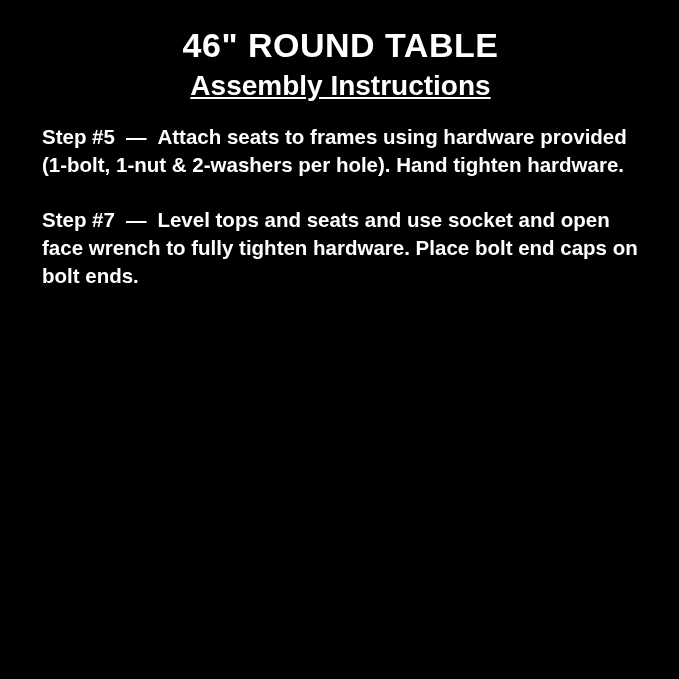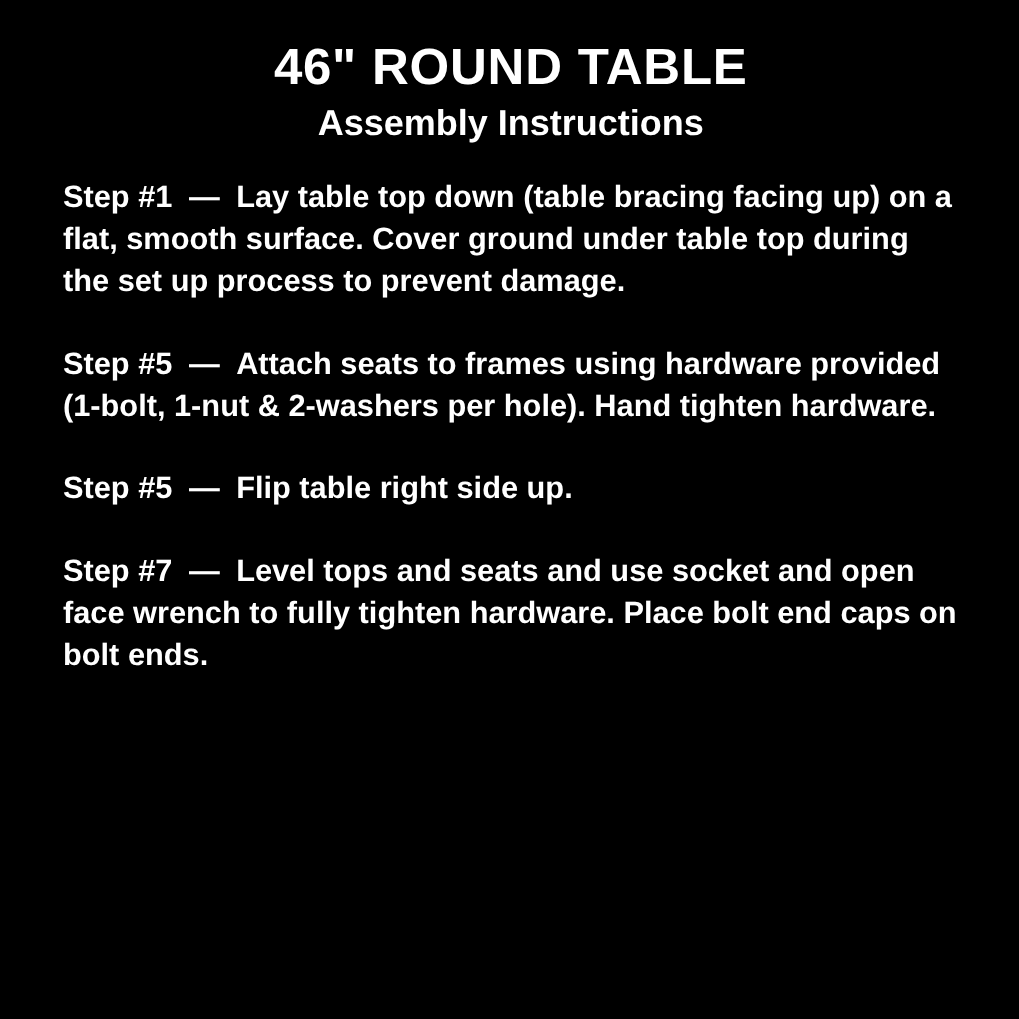--- a/index.html
+++ b/index.html
@@ -23,23 +23,24 @@
     text-align: center;
     margin-bottom: 18px;
   }
   .title {
     font-size: 34px;
     line-height: 1.15;
     letter-spacing: 0.5px;
     margin: 0;
   }
   .subtitle {
-    font-size: 24px;
+    font-size: 28px;
     line-height: 1.2;
     margin: 4px 0 0 0;
+    text-decoration: underline;
   }
   .steps {
     margin-top: 20px;
   }
   .step {
     font-size: 20.5px;
     line-height: 28px;
     margin: 0 0 27px 0;
     max-width: 600px;
   }
@@ -54,23 +55,21 @@
 </head>
 <body>
 
 <div class="page">
   <div class="header">
     <h1 class="title">46" ROUND TABLE</h1>
     <h2 class="subtitle">Assembly Instructions</h2>
   </div>
 
   <div class="steps">
-    <p class="step"><span class="step-label">Step #1</span><span class="step-sep">—</span><span>Lay table top down (table bracing facing up) on a flat, smooth surface. Cover ground under table top during the set up process to prevent damage.</span></p>
 
 
     <p class="step"><span class="step-label">Step #5</span><span class="step-sep">—</span><span>Attach seats to frames using hardware provided (1-bolt, 1-nut &amp; 2-washers per hole). Hand tighten hardware.</span></p>
 
 
-    <p class="step"><span class="step-label">Step #5</span><span class="step-sep">—</span><span>Flip table right side up.</span></p>
 
     <p class="step"><span class="step-label">Step #7</span><span class="step-sep">—</span><span>Level tops and seats and use socket and open face wrench to fully tighten hardware. Place bolt end caps on bolt ends.</span></p>
   </div>
 </div>
 
 </body></html>

